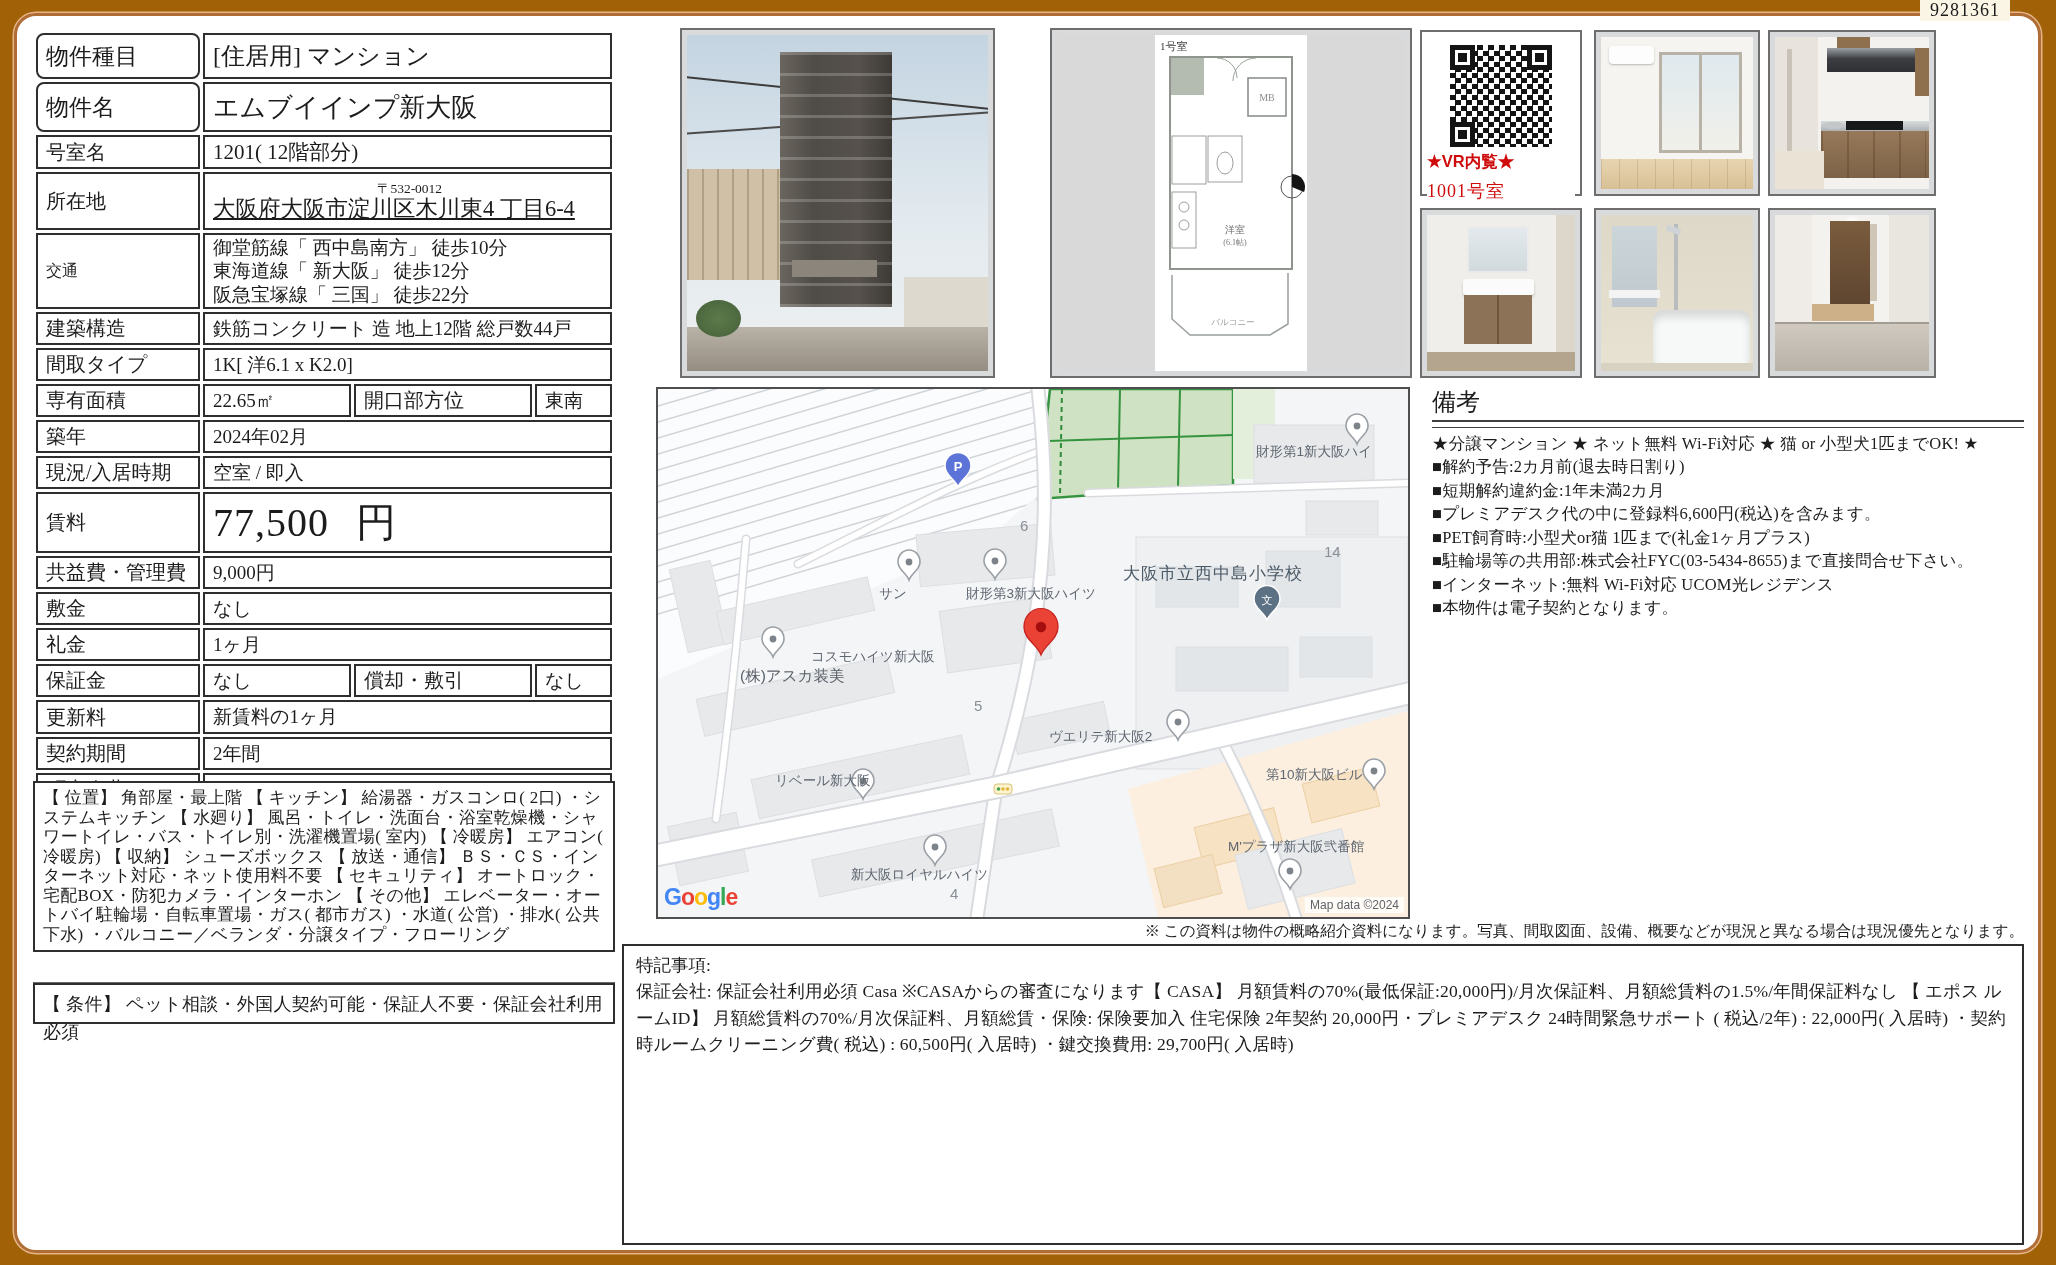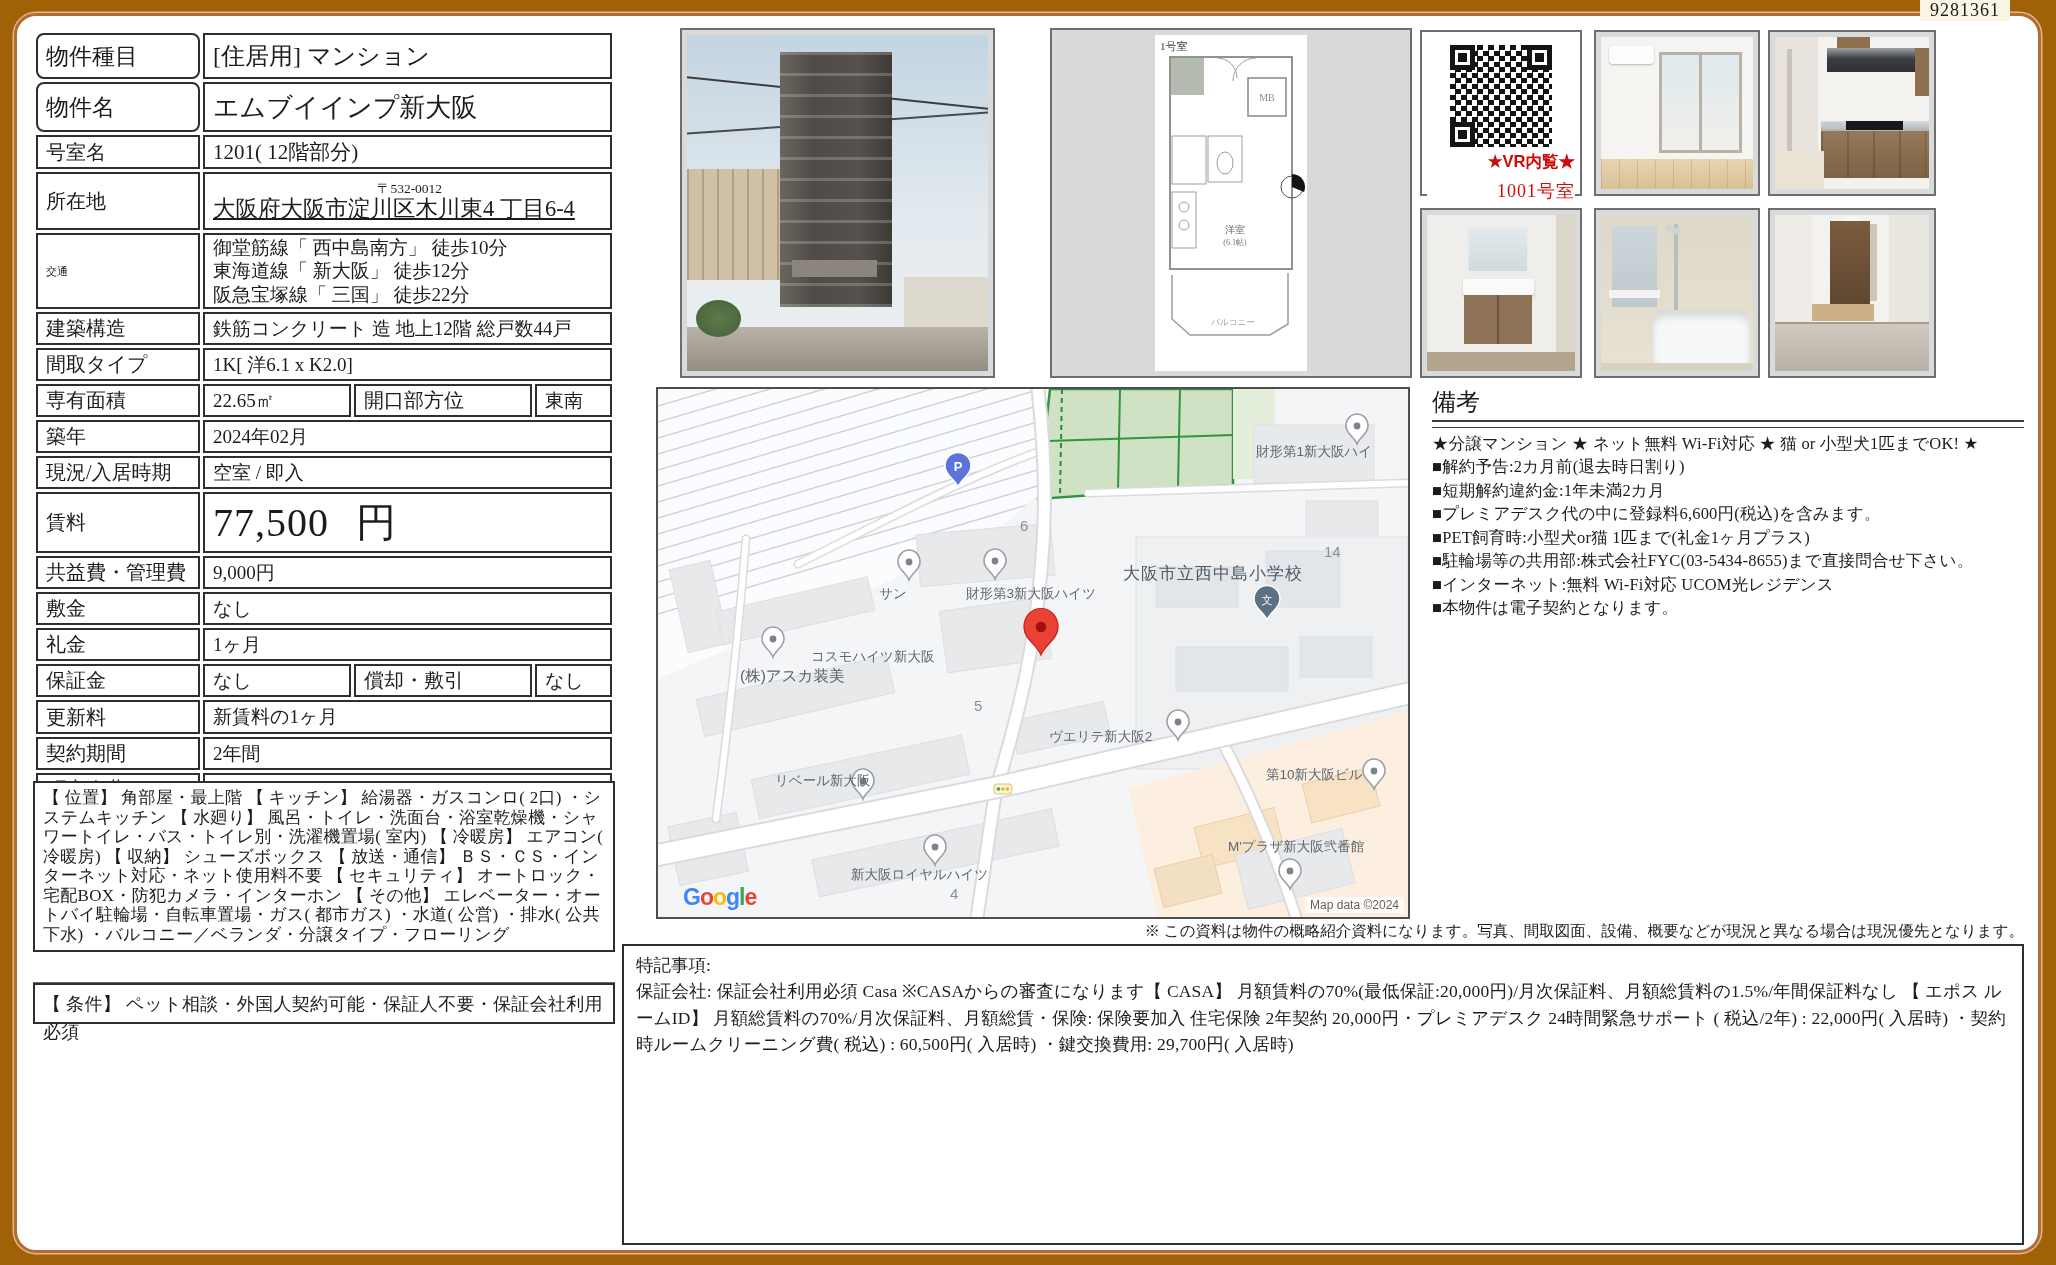--- a/index.html
+++ b/index.html
@@ -18,21 +18,21 @@
         padding:1px 4px 1px 8px;overflow:hidden;white-space:nowrap;}
   table.spec th{font-size:20px;font-weight:normal;text-align:left;}
   table.spec td{font-size:19px;}
   tr.r0>*{height:40px} tr.r1>*{height:44px} tr.r2>*{height:28px} tr.r3>*{height:52px}
   tr.r4>*{height:70px} tr.r5>*{height:26px} tr.r6>*{height:27px} tr.r7>*{height:27px}
   tr.r8>*{height:24px} tr.r9>*{height:26px} tr.r10>*{height:46px} tr.r11>*{height:24px}
   tr.r12>*{height:25px} tr.r13>*{height:26px} tr.r14>*{height:25px} tr.r15>*{height:28px}
   tr.r16>*{height:26px} tr.r17>*{height:27px} tr.r18>*{height:29px}
   tr.r0 th,tr.r1 th{font-size:23px;border-radius:8px;}
   tr.r0 td{font-size:24px;} tr.r1 td{font-size:26px;} tr.r2 td{font-size:21px;}
-  tr.r4 th{font-size:11px;}
+  tr.r4 th{font-size:16px;}
   tr.r4 td{font-size:19px;line-height:1.22;white-space:pre-line;}
   tr.r10 td{font-size:40px;word-spacing:16px;letter-spacing:1px;}
   .postal{display:block;font-size:13.5px;line-height:15px;text-align:center;}
   .addr{display:block;font-size:22.5px;line-height:26px;text-decoration:underline;}
 
   
   .sec-bar{position:absolute;left:33px;width:582px;height:27px;background:#6a6a6a;z-index:2;
         color:#fff;font-size:20px;text-align:center;line-height:27px;letter-spacing:10px;}
   .sec-box{position:absolute;left:33px;width:582px;background:#fff;border:2.5px solid #2e2e2e;
         z-index:2;box-sizing:border-box;font-size:17px;line-height:19.5px;padding:5px 8px;
@@ -42,35 +42,35 @@
   .frame{position:absolute;border:2.5px solid #6e6e6e;background:#d9dadb;padding:5px;
         box-sizing:border-box;z-index:2;}
   .ph{position:relative;width:100%;height:100%;overflow:hidden;background:#efeeec;}
   .ph div{position:absolute;}
 
   
   .plan-wrap{position:relative;width:100%;height:100%;background:#d9d9d9;overflow:hidden;}
   .plan-white{position:absolute;left:50%;top:0;width:152px;height:100%;margin-left:-76px;background:#fff;}
 
   
-  .vr-tile{position:relative;width:100%;height:100%;background:#fff;text-align:right;}
+  .vr-tile{position:relative;width:100%;height:100%;background:#fff;text-align:left;}
   .qr{position:relative;width:102px;height:102px;margin:8px auto 4px;
       background:repeating-conic-gradient(#141414 0% 25%,#fff 0% 50%) 0 0/11px 11px;}
   .fin{position:absolute;width:25px;height:25px;border:5px solid #141414;background:#fff;box-sizing:border-box;}
   .fin::after{content:"";position:absolute;inset:3px;background:#141414;}
   .fin.tl{left:0;top:0}.fin.tr{right:0;top:0}.fin.bl{left:0;bottom:0}
   .vr-line1{font-family:"Liberation Sans",sans-serif;font-weight:bold;color:#cf0a0a;font-size:16.5px;}
   .vr-line2{color:#cf0a0a;font-size:18px;margin-top:6px;letter-spacing:1px;}
 
   
   .map{position:absolute;left:656px;top:387px;width:750px;height:528px;border:2.5px solid #4e4e4e;
        background:#f4f5f7;z-index:2;box-sizing:content-box;}
   .map svg{display:block;}
   .map svg text{font-family:"Liberation Sans","DejaVu Sans",sans-serif;}
-  .glogo{position:absolute;left:25px;bottom:6px;font-family:"Liberation Sans",sans-serif;
+  .glogo{position:absolute;left:6px;bottom:6px;font-family:"Liberation Sans",sans-serif;
        font-size:23px;font-weight:bold;letter-spacing:-1px;z-index:3;}
   .mattr{position:absolute;right:4px;bottom:4px;font-family:"Liberation Sans",sans-serif;
        font-size:12px;color:#5f6368;background:rgba(255,255,255,.78);padding:1px 5px;z-index:3;}
 
   
   .bikou-title{position:absolute;left:1432px;top:386px;font-size:24px;z-index:2;}
   .bikou-rule{position:absolute;left:1432px;top:420px;width:592px;height:5px;z-index:2;
        border-top:2.5px solid #3f3f3f;border-bottom:1px solid #3f3f3f;}
   .bikou-text{position:absolute;left:1432px;top:432px;width:596px;z-index:2;font-size:16.5px;
        line-height:1.42;white-space:pre-line;letter-spacing:.2px;}

